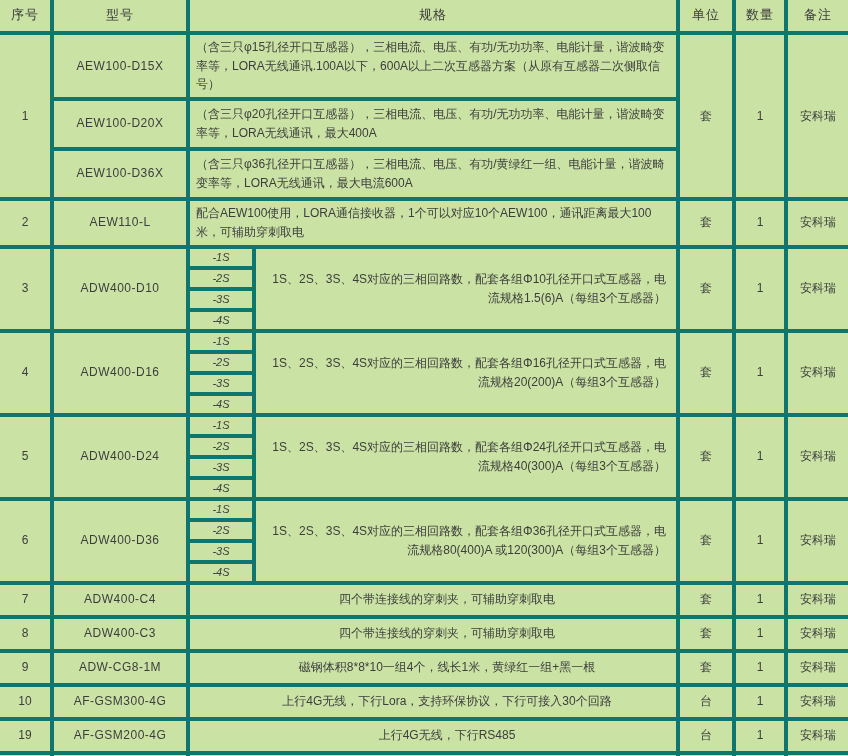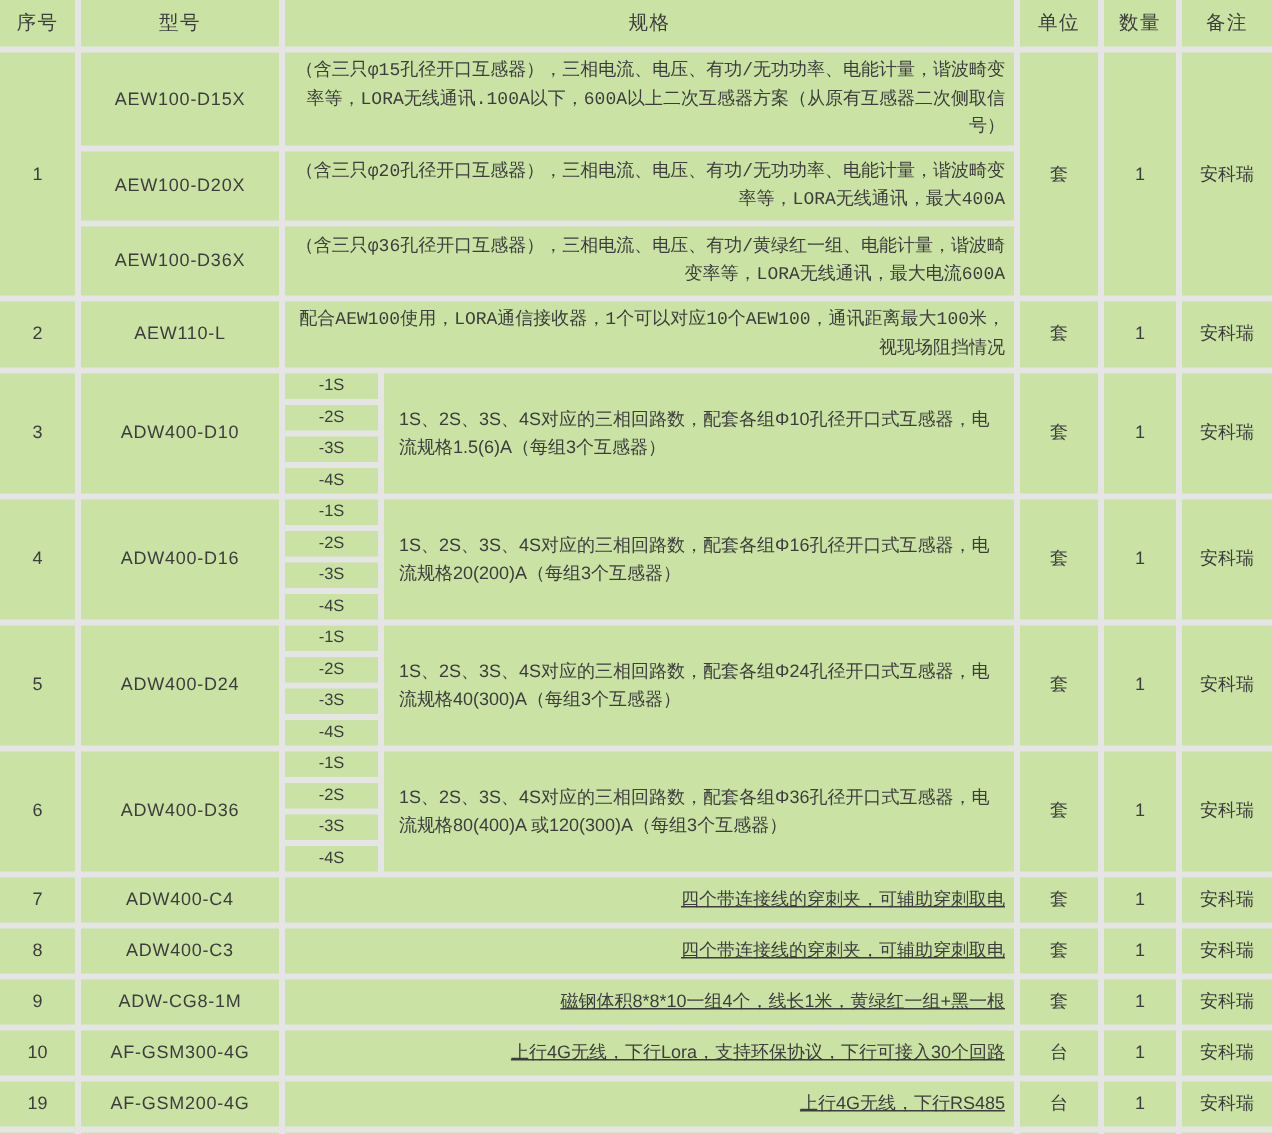--- a/index.html
+++ b/index.html
@@ -3,21 +3,21 @@
 <meta charset="utf-8">
 <style>
   html,body{margin:0;padding:0;background:#ffffff;}
   body{
     width:848px;height:756px;
     font-family:"Liberation Sans","DejaVu Sans",sans-serif;
     color:#3d3d3d;
   }
   .clip{
     width:848px;height:756px;overflow:hidden;position:relative;
-    background:#e5e5e5;
+    background:#0f766e;
   }
   table.spec{
     table-layout:fixed;
     border-collapse:separate;
     border-spacing:4px;
     margin:-4px;
     width:856px;
   }
   td{
     background:#cae3a4;
@@ -28,24 +28,24 @@
     word-break:break-all;
   }
   td.hdr{
     text-align:center;
     font-size:13px;
     height:27px;
     letter-spacing:1px;
   }
   td.center{text-align:center;}
   td.model{text-align:center;font-size:12px;letter-spacing:0.5px;margin-left:46px;}
-  td.tag{text-align:center;font-size:11px;height:15px;padding:1px 2px;line-height:1.2;}
-  td.spec-text{text-align:right;padding:3px 6px;font-family:Liberation Mono, monospace;}
-  td.spec-indent{text-align:right;padding:3px 6px 3px 34px;text-decoration:underline;}
-  td.spec-sub{text-align:left;padding:16px 10px;}
+  td.tag{text-align:center;font-size:11px;height:15px;padding:1px 2px;line-height:1.2;font-style:italic;}
+  td.spec-text{text-align:left;padding:3px 6px;}
+  td.spec-indent{text-align:center;padding:3px 6px 3px 34px;}
+  td.spec-sub{text-align:right;padding:16px 10px;}
   tr.r-sub td{height:40px;}
   tr.r-plain td{height:24px;}
   tr.r-tall td{height:44px;}
   tr.r2 td{height:38px;}
 </style>
 </head>
 <body>
 
 <div class="clip">
 <table class="spec">
@@ -82,21 +82,21 @@
     <td class="spec-text" colspan="2">（含三只φ20孔径开口互感器），三相电流、电压、有功/无功功率、电能计量，谐波畸变率等，LORA无线通讯，最大400A</td>
   </tr>
   <tr class="r-sub">
     <td class="model">AEW100-D36X</td>
     <td class="spec-text" colspan="2">（含三只φ36孔径开口互感器），三相电流、电压、有功/黄绿红一组、电能计量，谐波畸变率等，LORA无线通讯，最大电流600A</td>
   </tr>
 
   <tr class="r2">
     <td class="center">2</td>
     <td class="model">AEW110-L</td>
-    <td class="spec-text" colspan="2">配合AEW100使用，LORA通信接收器，1个可以对应10个AEW100，通讯距离最大100米，视现场阻挡情况</td>
+    <td class="spec-text" colspan="2">配合AEW100使用，LORA通信接收器，1个可以对应10个AEW100，通讯距离最大100米，可辅助穿刺取电</td>
     <td class="center">套</td>
     <td class="center">1</td>
     <td class="center">安科瑞</td>
   </tr>
 
   <tr>
     <td class="center" rowspan="4">3</td>
     <td class="model" rowspan="4">ADW400-D10</td>
     <td class="tag">-1S</td>
     <td class="spec-sub" rowspan="4">1S、2S、3S、4S对应的三相回路数，配套各组Φ10孔径开口式互感器，电流规格1.5(6)A（每组3个互感器）</td>

